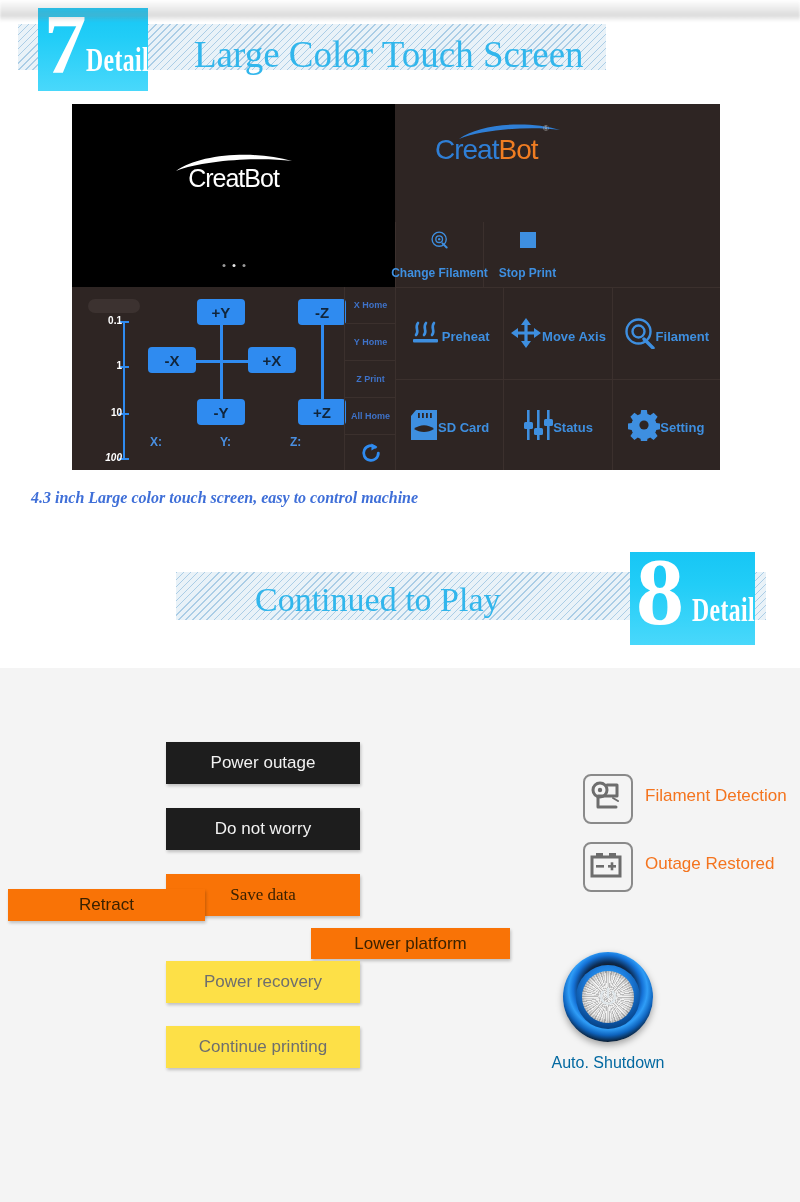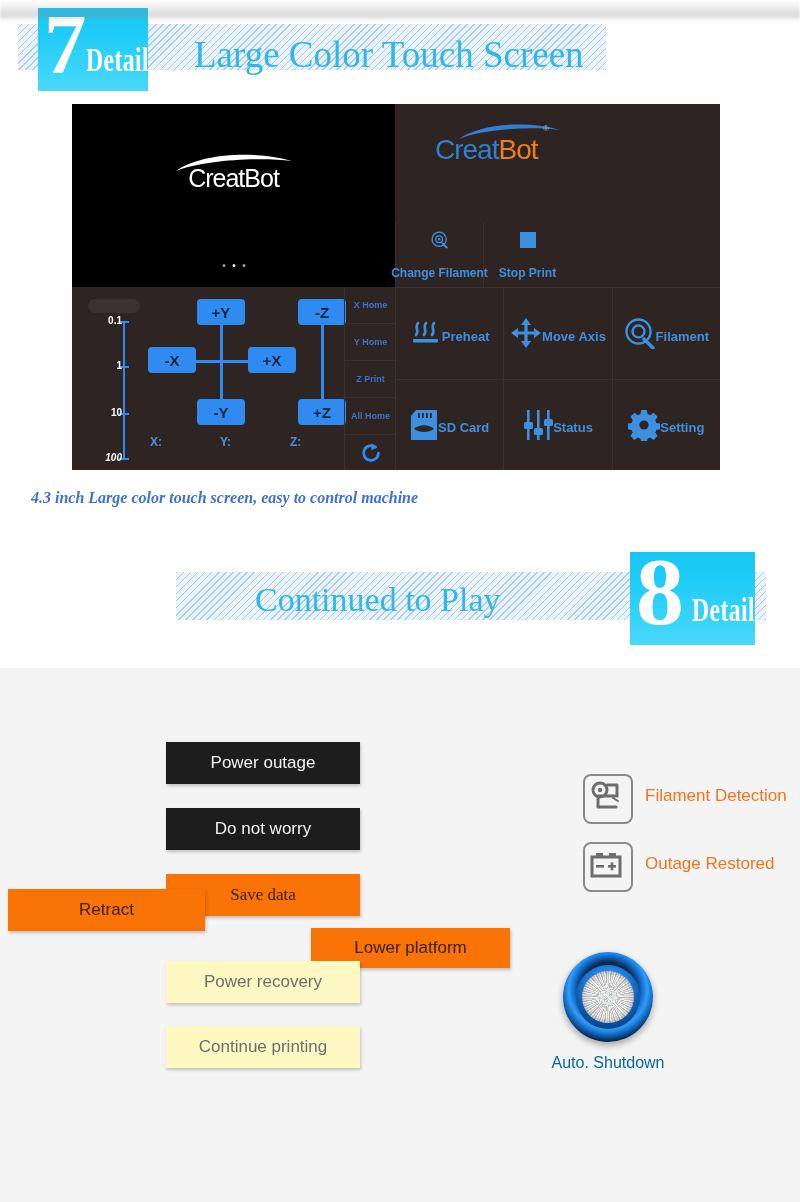--- a/index.html
+++ b/index.html
@@ -200,21 +200,21 @@
   }
   .flowbox{
     position:absolute;
     display:flex;align-items:center;justify-content:center;
     font-family:"Liberation Sans",sans-serif;
     font-size:17px;
     box-shadow:1px 2px 3px rgba(0,0,0,.22);
   }
   .fb-black{background:#1d1d1d;color:#f2f2f2;}
   .fb-orange{background:#f97306;color:#3a2100;}
-  .fb-gray{background:#fef9c3;color:#6e6e6e;}
+  .fb-gray{background:#fde047;color:#6e6e6e;}
 
   
   .fico{
     position:absolute;width:46px;height:46px;
     border:2px solid #8a8a8a;border-radius:8px;background:#f4f4f4;
   }
   .fico-lab{
     position:absolute;color:#f4741e;font-size:17px;
     font-family:"Liberation Sans",sans-serif;white-space:nowrap;
   }
@@ -426,23 +426,23 @@
 </div>
 
 <div id="lower">
 
   <div class="flowbox fb-black" style="left:166px;top:74px;width:194px;height:42px;">Power outage</div>
 
   <div class="flowbox fb-black" style="left:166px;top:140px;width:194px;height:42px;">Do not worry</div>
 
   <div class="flowbox fb-orange" style="left:166px;top:206px;width:194px;height:42px;font-family:Liberation Serif, serif;">Save data</div>
 
-  <div class="flowbox fb-orange" style="left:8px;top:221px;width:197px;height:42px;">Retract</div>
-
-  <div class="flowbox fb-orange" style="left:311px;top:260px;width:199px;height:40px;">Lower platform</div>
+  <div class="flowbox fb-orange" style="left:8px;top:221px;width:197px;height:32px;">Retract</div>
+
+  <div class="flowbox fb-orange" style="left:311px;top:260px;width:199px;height:31px;">Lower platform</div>
 
   <div class="flowbox fb-gray" style="left:166px;top:293px;width:194px;height:42px;">Power recovery</div>
 
   <div class="flowbox fb-gray" style="left:166px;top:358px;width:194px;height:42px;">Continue  printing</div>
 
   <div class="fico" style="left:583px;top:106px;">
     <svg width="42" height="42" viewBox="0 0 42 42" style="display:block;">
       <circle cx="15" cy="14" r="7" fill="none" stroke="#6d6d6d" stroke-width="3"></circle>
       <circle cx="15" cy="14" r="2.2" fill="#6d6d6d"></circle>
       <path d="M22 9 H32 V20 H13 V31 H31" fill="none" stroke="#6d6d6d" stroke-width="3" stroke-linecap="round" stroke-linejoin="round"></path>

